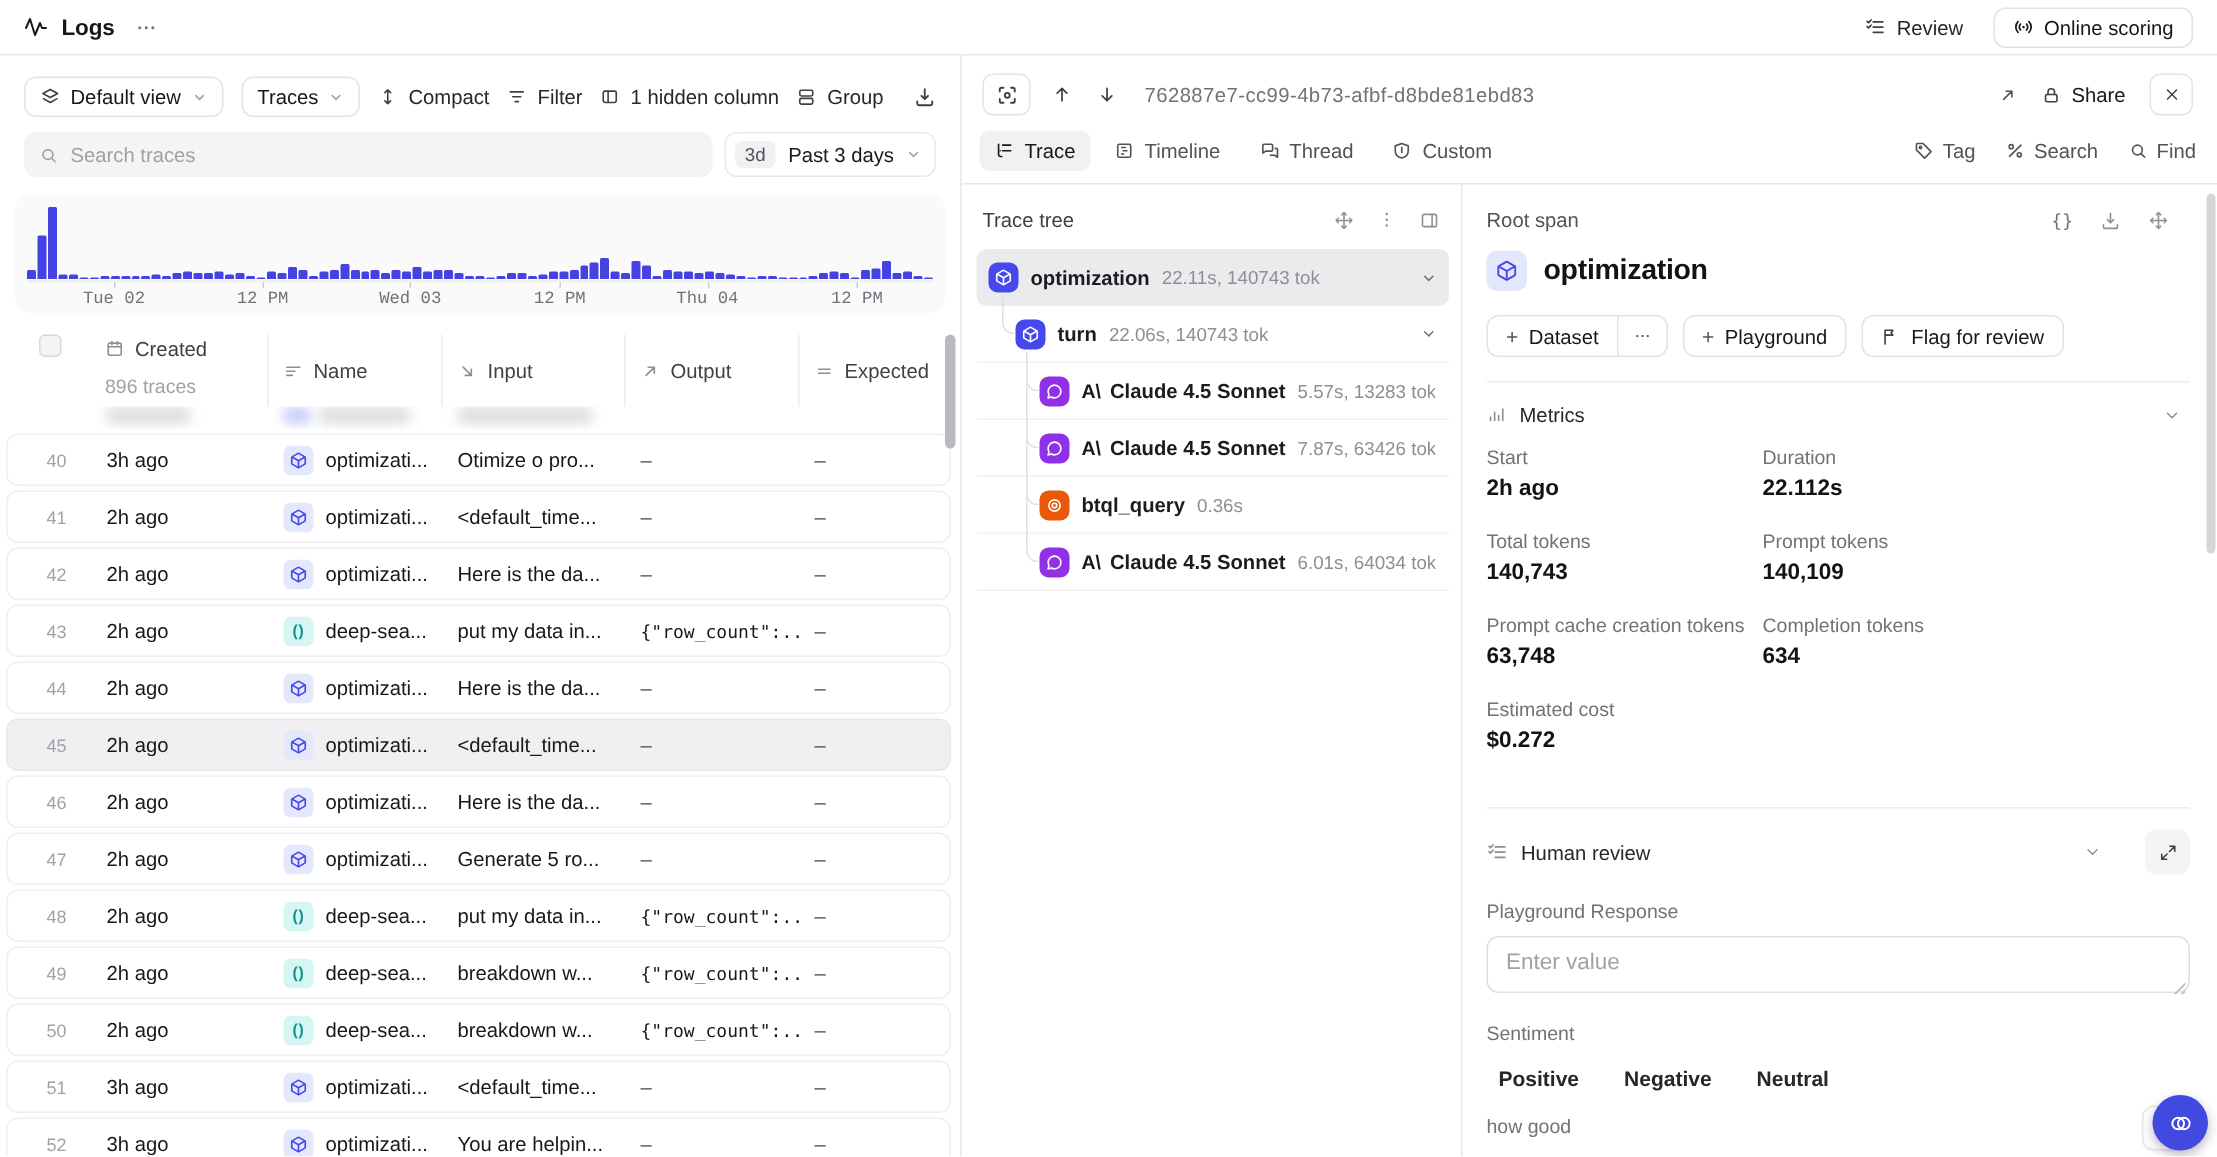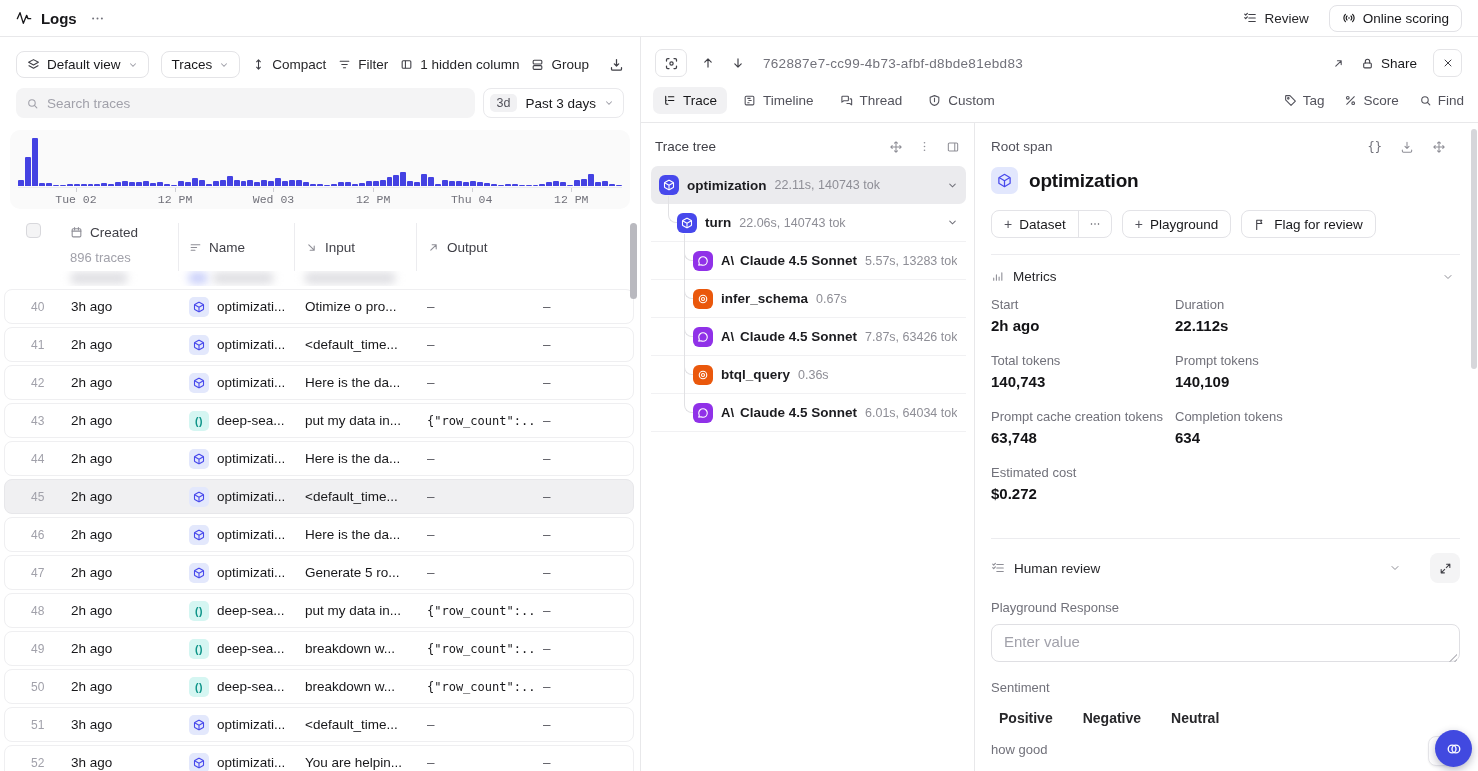--- a/index.html
+++ b/index.html
@@ -412,20 +412,28 @@
         <span>Input</span>
       </div>
       <div class="th th-sep" style="align-self:stretch">
         <span class="hic ic">
             <svg width="13" height="13" viewBox="0 0 24 24" fill="none" stroke="#8e8e96" stroke-width="2" stroke-linecap="round" stroke-linejoin="round">
               <path d="M7 17L17 7M9.5 7H17v7.5"></path>
             </svg>
           </span>
         <span>Output</span>
       </div>
+      <div class="th th-sep" style="align-self:stretch">
+        <span class="hic ic">
+            <svg width="13" height="13" viewBox="0 0 24 24" fill="none" stroke="#8e8e96" stroke-width="2" stroke-linecap="round">
+              <path d="M5 9.5h14M5 14.5h14"></path>
+            </svg>
+          </span>
+        <span>Expected</span>
+      </div>
     </div>
 
     <div class="blur-row grid-cols">
       <div></div>
       <div class="cell"><span class="pill" style="width:58px"></span></div>
       <div class="cell"><span class="pill pic"></span> <span class="pill" style="width:62px"></span></div>
       <div class="cell"><span class="pill" style="width:92px"></span></div>
       <div></div>
         <div></div>
     </div>
@@ -713,21 +721,21 @@
           <span>Tag</span>
         </span>
         <span class="tact">
           <span class="ic">
               <svg width="13" height="13" viewBox="0 0 24 24" fill="none" stroke="#52525b" stroke-width="2" stroke-linecap="round">
                 <path d="M19 5L5 19"></path>
                 <circle cx="7" cy="7" r="2.5"></circle>
                 <circle cx="17" cy="17" r="2.5"></circle>
               </svg>
             </span>
-          <span>Score</span>
+          <span>Search</span>
         </span>
         <span class="tact">
           <span class="ic">
               <svg width="13" height="13" viewBox="0 0 24 24" fill="none" stroke="#52525b" stroke-width="2" stroke-linecap="round">
                 <circle cx="11" cy="11" r="6"></circle>
                 <path d="M20 20l-4.5-4.5"></path>
               </svg>
             </span>
           <span>Find</span>
         </span>
@@ -801,32 +809,20 @@
                   <path d="M12 20.5a8.5 8.5 0 1 0-8.5-8.5c0 1.5.4 3 1.1 4.2L3.5 20.5l4.3-1.1a8.5 8.5 0 0 0 4.2 1.1z"></path>
                 </svg>
               </span>
               <span class="alogo">A\</span>
               <span class="nlabel">Claude 4.5 Sonnet</span>
               <span class="nmeta">5.57s, 13283 tok</span>
             </div>
             <div class="tnode d2">
               <span class="elbow"></span>
               <span class="vline"></span>
-              <span class="nicon n-tool">
-                <svg width="12" height="12" viewBox="0 0 24 24" fill="none" stroke="#fff" stroke-width="2.2">
-                  <circle cx="12" cy="12" r="7.5"></circle>
-                  <circle cx="12" cy="12" r="3"></circle>
-                </svg>
-              </span>
-              <span class="nlabel">infer_schema</span>
-              <span class="nmeta">0.67s</span>
-            </div>
-            <div class="tnode d2">
-              <span class="elbow"></span>
-              <span class="vline"></span>
               <span class="nicon n-llm">
                 <svg width="12" height="12" viewBox="0 0 24 24" fill="none" stroke="#fff" stroke-width="2.2" stroke-linejoin="round">
                   <path d="M12 20.5a8.5 8.5 0 1 0-8.5-8.5c0 1.5.4 3 1.1 4.2L3.5 20.5l4.3-1.1a8.5 8.5 0 0 0 4.2 1.1z"></path>
                 </svg>
               </span>
               <span class="alogo">A\</span>
               <span class="nlabel">Claude 4.5 Sonnet</span>
               <span class="nmeta">7.87s, 63426 tok</span>
             </div>
             <div class="tnode d2">

